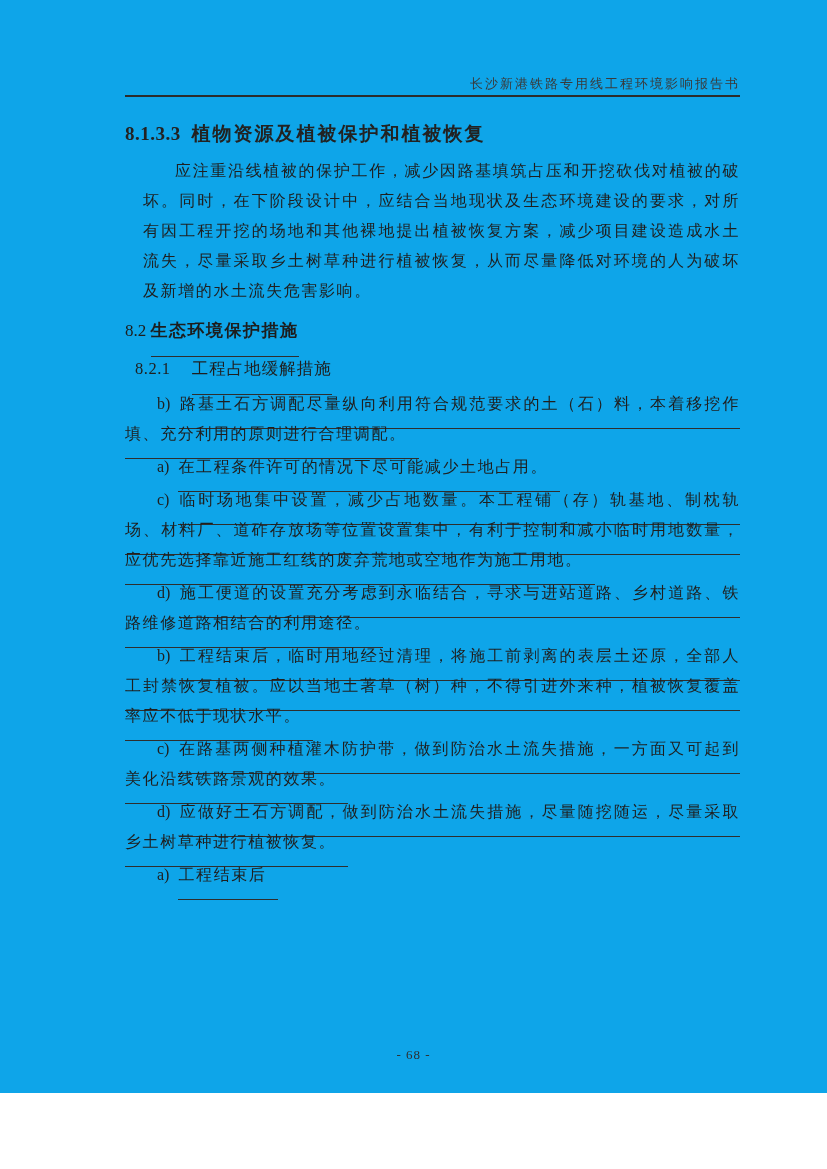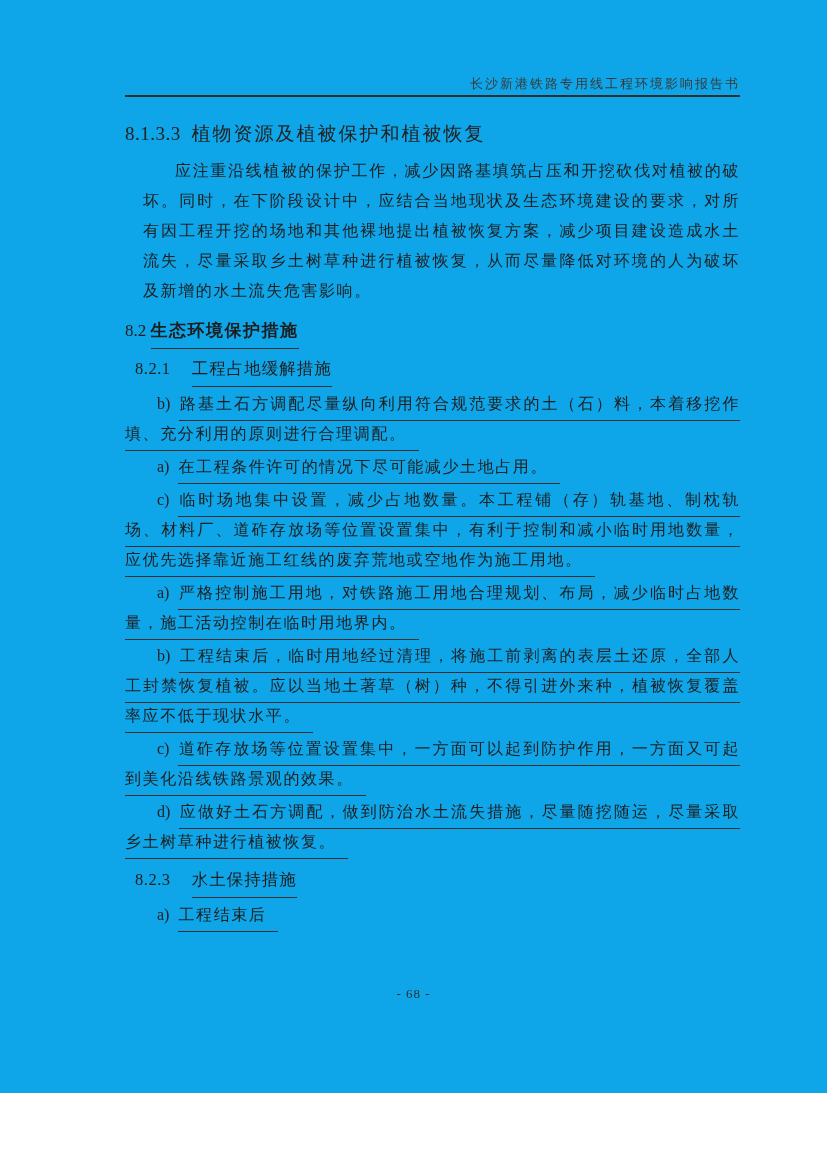--- a/index.html
+++ b/index.html
@@ -33,21 +33,21 @@
   }
   .header-rule {
     height: 2px;
     background: #2c2c2c;
     margin-top: 4px;
   }
   
   .h-section {
     margin: 24px 0 9px 0;
     font-size: 19px;
-    font-weight: normal;
+    font-weight: bold;
     letter-spacing: 2px;
     line-height: 26px;
     color: #222;
   }
   .h-section .hnum { letter-spacing: 0.5px; margin-right: 4px; }
   .h-main {
     margin: 9px 0 4px 0;
     font-size: 17px;
     font-weight: normal;
     line-height: 30px;
@@ -87,29 +87,29 @@
     text-indent: 2em;
     color: #1f1f1f;
   }
   .item-para .marker {
     margin-right: 9px;
     letter-spacing: 0;
   }
   
   .u {
     border-bottom: 1.3px solid #2e2e2e;
-    padding-bottom: 8px;
+    padding-bottom: 16px;
   }
   .item-para .u { padding-right: 12px; }
   
   .page-number {
     position: absolute;
     left: 0;
     right: 0;
-    top: 986px;
+    top: 1047px;
     text-align: center;
     font-size: 13px;
     letter-spacing: 1px;
     color: #2e2e2e;
   }
 </style>
 </head>
 <body>
 
 <div class="page">
@@ -141,39 +141,35 @@
 
       <p class="item-para">
         <span class="marker">b)</span><span class="u">路基土石方调配尽量纵向利用符合规范要求的土（石）料，本着移挖作填、充分利用的原则进行合理调配。</span>
       </p>
       <p class="item-para">
         <span class="marker">a)</span><span class="u">在工程条件许可的情况下尽可能减少土地占用。</span>
       </p>
       <p class="item-para">
         <span class="marker">c)</span><span class="u">临时场地集中设置，减少占地数量。本工程铺（存）轨基地、制枕轨场、材料厂、道砟存放场等位置设置集中，有利于控制和减小临时用地数量，应优先选择靠近施工红线的废弃荒地或空地作为施工用地。</span>
       </p>
+      <p class="item-para">
+        <span class="marker">d)</span><span class="u">施工便道的设置充分考虑到永临结合，寻求与进站道路、乡村道路、铁路维修道路相结合的利用途径。</span>
+      </p>
 
 
-      <p class="item-para">
-        <span class="marker">a)</span><span class="u">严格控制施工用地，对铁路施工用地合理规划、布局，减少临时占地数量，施工活动控制在临时用地界内。</span>
-      </p>
       <p class="item-para">
         <span class="marker">b)</span><span class="u">工程结束后，临时用地经过清理，将施工前剥离的表层土还原，全部人工封禁恢复植被。应以当地土著草（树）种，不得引进外来种，植被恢复覆盖率应不低于现状水平。</span>
       </p>
       <p class="item-para">
-        <span class="marker">c)</span><span class="u">道砟存放场等位置设置集中，一方面可以起到防护作用，一方面又可起到美化沿线铁路景观的效果。</span>
+        <span class="marker">c)</span><span class="u">在路基两侧种植灌木防护带，做到防治水土流失措施，一方面又可起到美化沿线铁路景观的效果。</span>
       </p>
       <p class="item-para">
         <span class="marker">d)</span><span class="u">应做好土石方调配，做到防治水土流失措施，尽量随挖随运，尽量采取乡土树草种进行植被恢复。</span>
       </p>
 
-      <h3 class="h-sub">
-        <span class="hnum">8.2.3</span>
-        <span class="htitle u">水土保持措施</span>
-      </h3>
 
       <p class="item-para">
         <span class="marker">a)</span><span class="u">工程结束后</span>
       </p>
 
     </main>
   </div>
 
   <footer>
     <div class="page-number">- 68 -</div>

